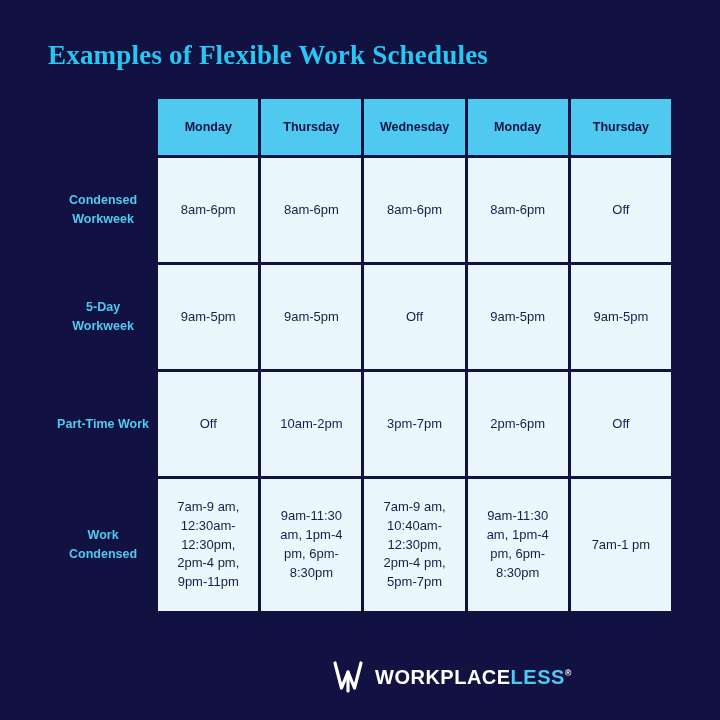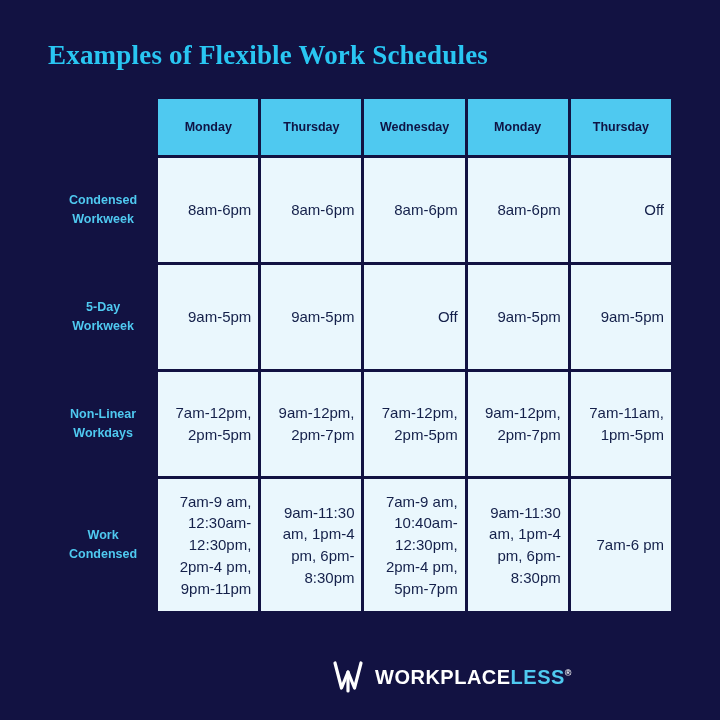--- a/index.html
+++ b/index.html
@@ -66,22 +66,22 @@
     font-weight: bold;
     text-align: center;
     vertical-align: middle;
     line-height: 1.5;
     padding: 0 4px;
     background: transparent;
   }
   td.cell {
     background: #EAF7FD;
     color: #14204A;
-    font-size: 15px;
-    text-align: right;
+    font-size: 13px;
+    text-align: center;
     vertical-align: middle;
     line-height: 1.45;
     padding: 6px 7px;
   }
   tr.r1 td.cell { height: 92px; }
   tr.r2 td.cell { height: 92px; }
   tr.r3 td.cell { height: 92px; }
   tr.r4 td.cell { height: 92px; }
   tr.r5 td.cell { height: 120px; }
 
@@ -150,35 +150,35 @@
           <td class="cell">Off</td>
         </tr>
         <tr class="r2">
           <td class="rowlabel">5-Day Workweek</td>
           <td class="cell">9am-5pm</td>
           <td class="cell">9am-5pm</td>
           <td class="cell">Off</td>
           <td class="cell">9am-5pm</td>
           <td class="cell">9am-5pm</td>
         </tr>
-        <tr class="r4">
-          <td class="rowlabel">Non-Linear Workdays</td>
-          <td class="cell">7am-12pm, 2pm-5pm</td>
-          <td class="cell">9am-12pm, 2pm-7pm</td>
-          <td class="cell">7am-12pm, 2pm-5pm</td>
-          <td class="cell">9am-12pm, 2pm-7pm</td>
-          <td class="cell">7am-11am, 1pm-5pm</td>
+        <tr class="r3">
+          <td class="rowlabel">Part-Time Work</td>
+          <td class="cell">Off</td>
+          <td class="cell">10am-2pm</td>
+          <td class="cell">3pm-7pm</td>
+          <td class="cell">2pm-6pm</td>
+          <td class="cell">Off</td>
         </tr>
         <tr class="r5">
           <td class="rowlabel">Work Condensed</td>
           <td class="cell">7am-9 am, 12:30am-12:30pm, 2pm-4 pm, 9pm-11pm</td>
           <td class="cell">9am-11:30 am, 1pm-4 pm, 6pm-8:30pm</td>
           <td class="cell">7am-9 am, 10:40am-12:30pm, 2pm-4 pm, 5pm-7pm</td>
           <td class="cell">9am-11:30 am, 1pm-4 pm, 6pm-8:30pm</td>
-          <td class="cell">7am-6 pm</td>
+          <td class="cell">7am-1 pm</td>
         </tr>
       </tbody>
     </table>
   </div>
 
   <div class="brand">
     <span class="brand-mark">
       <svg width="34" height="34" viewBox="0 0 34 34" xmlns="http://www.w3.org/2000/svg">
         <path d="M4 3 L10.5 28 L17 12 L23.5 28 L30 3" fill="none" stroke="#FFFFFF" stroke-width="3.2" stroke-linecap="round" stroke-linejoin="round"></path>
         <path d="M17 12 L17 31" fill="none" stroke="#FFFFFF" stroke-width="3.2" stroke-linecap="round"></path>

